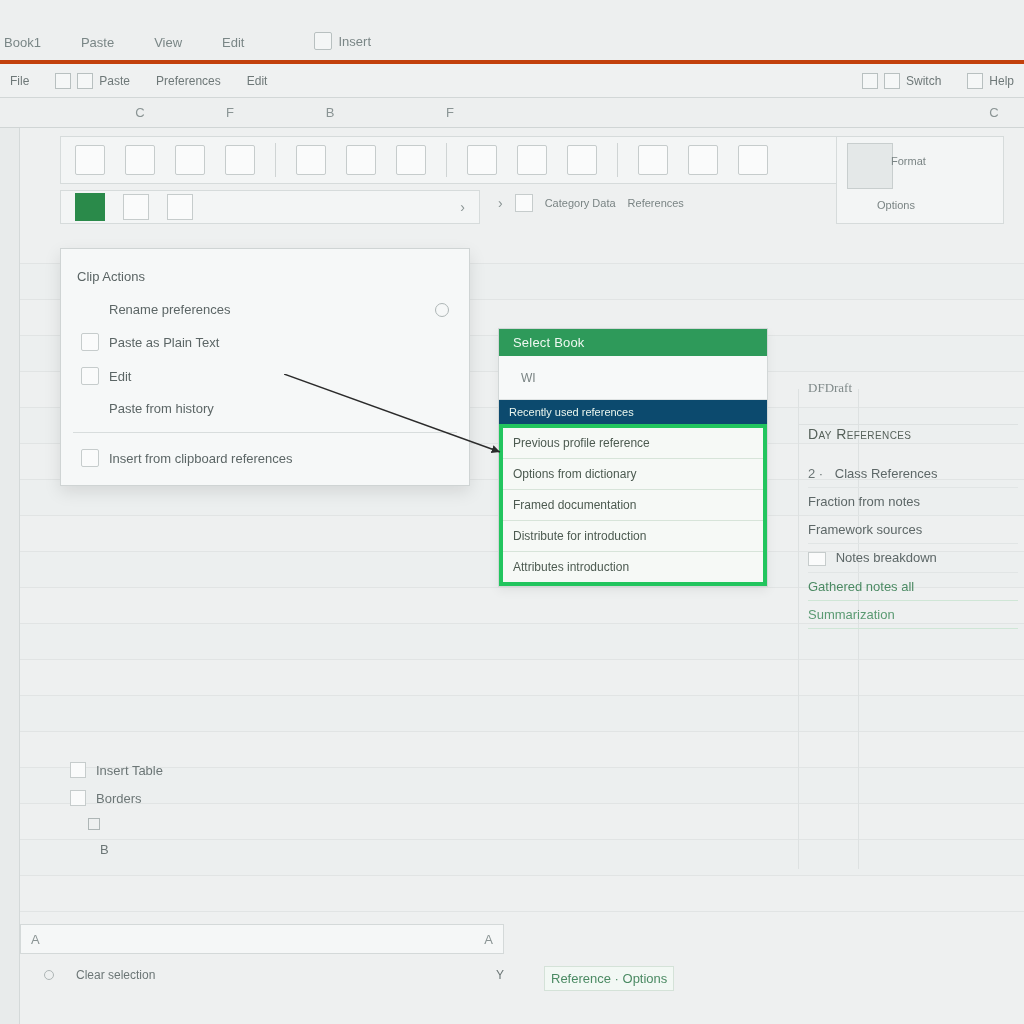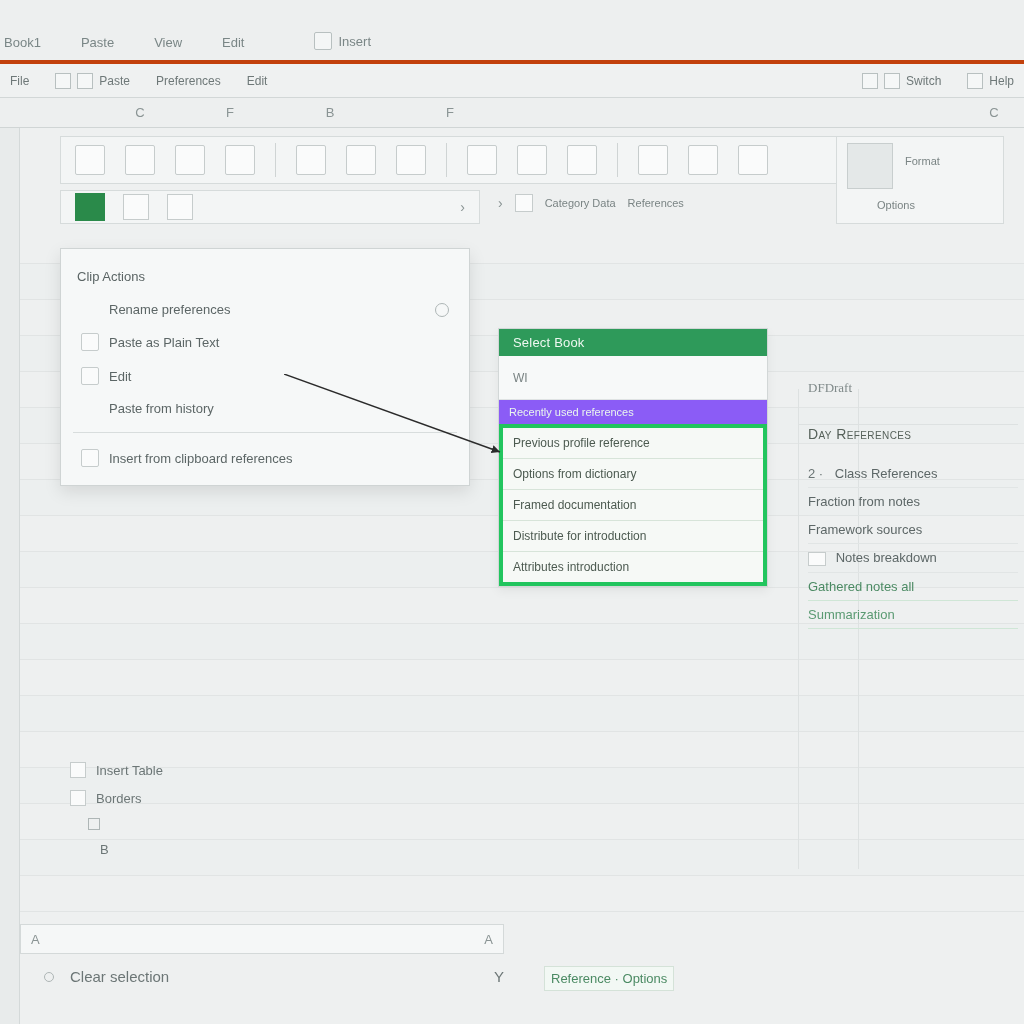--- a/index.html
+++ b/index.html
@@ -222,22 +222,22 @@
   .formula-bar .name-box { flex:0 0 20px; }
   .formula-bar .spacer { flex:1; }
 
   .status-row {
     position: absolute;
     left: 44px;
     top: 834px;
     width: 460px;
   }
   .status-row .line {
-    display: flex; align-items: center; gap: 16px;
-    font-size: 15px; color:#6c7676;
+    display: flex; align-items: center; gap: 22px;
+    font-size: 12px; color:#6c7676;
     padding: 6px 0;
   }
   .status-row .dot { width:10px;height:10px;border-radius:50%;border:1px solid #aeb6b6;}
 
   
   .green-panel {
     position: absolute;
     left: 498px;
     top: 200px;
     width: 270px;
@@ -252,27 +252,27 @@
     font-size: 13px;
     display: flex; align-items: center;
     padding: 0 14px;
     letter-spacing: 0.2px;
   }
   .green-panel .gp-sub {
     height: 44px;
     background: #f7f9f9;
     border-bottom: 1px solid #dfe3e3;
     display: flex; align-items: center;
-    padding: 0 14px;
+    padding: 0 22px;
     color: #7a8484;
     font-size: 12px;
   }
   .green-panel .gp-band {
     height: 24px;
-    background: #8b5cf6;
+    background: #0c4a6e;
     color: #eaf6ee;
     font-size: 11px;
     display: flex; align-items: center;
     padding: 0 10px;
     white-space: nowrap; overflow: hidden;
   }
   .green-panel .gp-list {
     border: 4px solid #22c55e;
     margin: 0;
     background: #f6f9f6;
@@ -377,21 +377,21 @@
     height: 88px;
     background:#f3f5f5;
     border:1px solid #d6dbdb;
   }
   .ribbon-right .bigbtn {
     position:absolute; left:10px; top:6px;
     width:46px; height:46px;
     background:#e4e8e8; border:1px solid #c8cece;
   }
   .ribbon-right .lbl1 {
-    position:absolute; left:68px; top:18px;
+    position:absolute; left:54px; top:18px;
     font-size:11px; color:#7a8484;
   }
   .ribbon-right .lbl2 {
     position:absolute; left:40px; top:62px;
     font-size:11px; color:#7a8484;
   }
 
   
   .right-grid {
     position: absolute;

